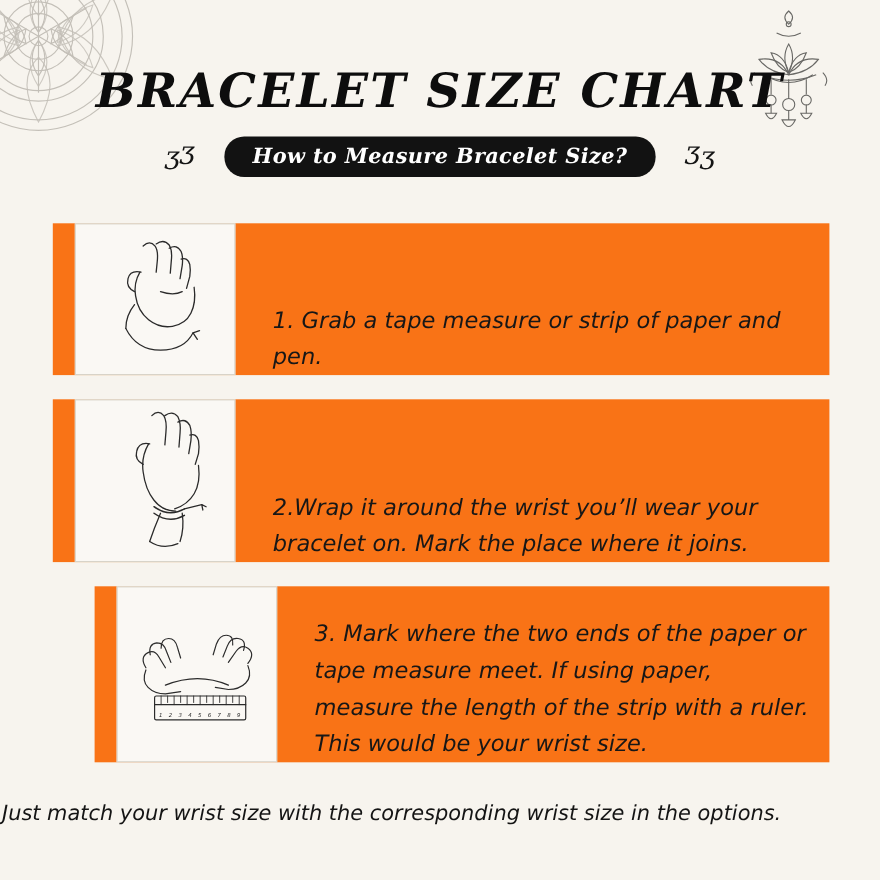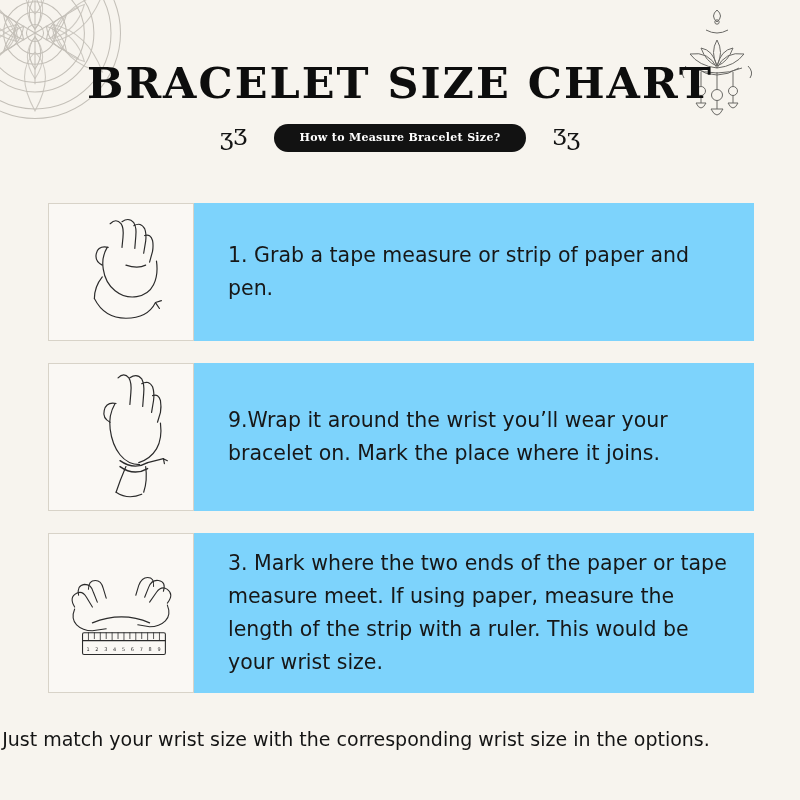--- a/index.html
+++ b/index.html
@@ -14,20 +14,21 @@
     color: #1a1a1a;
     overflow: hidden;
     position: relative;
   }
   .page {
     position: relative;
     width: 800px;
     height: 800px;
     background: #f7f4ee;
     overflow: hidden;
+    font-style: italic;
   }
 
   
   .mandala {
     position: absolute;
     left: -60px;
     top: -62px;
     width: 190px;
     height: 190px;
     opacity: 0.55;
@@ -73,42 +74,43 @@
     line-height: 1;
     transform: scaleX(1.1);
   }
   .subtitle-pill {
     background: #121212;
     color: #ffffff;
     border-radius: 18px;
     padding: 7px 26px 8px 26px;
     font-family: "DejaVu Serif", serif;
     font-weight: 700;
-    font-size: 11px;
+    font-size: 19px;
     letter-spacing: 0.3px;
     white-space: nowrap;
   }
 
   
   .steps {
     position: absolute;
     top: 203px;
     left: 48px;
     width: 706px;
   }
   .step {
     position: relative;
     display: flex;
-    align-items: center;
-    background: #7dd3fc;
+    align-items: flex-end;
+    background: #f97316;
     margin-bottom: 22px;
+    padding-left: 20px;
   }
   .step-1 { height: 138px; }
   .step-2 { height: 148px; }
-  .step-3 { height: 160px; }
+  .step-3 { height: 160px; margin-left: 38px; }
 
   .thumb {
     width: 146px;
     min-width: 146px;
     background: #faf8f4;
     border: 1px solid #d8d3c8;
     box-sizing: border-box;
     position: relative;
   }
   .step-text {
@@ -255,21 +257,21 @@
             <path d="M78 104 q-6 14 -10 26 M98 104 q2 14 -2 26"></path>
             <path d="M68 130 q12 8 26 2"></path>
 
             <path d="M72 98 q14 10 28 2" stroke-width="1.4"></path>
             <path d="M72 104 q14 10 28 2" stroke-width="1.4"></path>
             <path d="M100 100 l16 -4" stroke-width="1.2"></path>
             <path d="M116 96 l4 2 M116 96 l1 5"></path>
           </g>
         </svg>
       </div>
-      <div class="step-text">9.Wrap it around the wrist you’ll wear your bracelet on. Mark the place where it joins.</div>
+      <div class="step-text">2.Wrap it around the wrist you’ll wear your bracelet on. Mark the place where it joins.</div>
     </div>
 
     <div class="step step-3">
       <div class="thumb">
         <svg viewBox="0 0 146 160" width="144" height="158" aria-hidden="true">
           <g stroke="#2b2b2b" fill="none" stroke-width="1.1" stroke-linecap="round">
 
             <path d="M26 74 q-6 -10 2 -14 q6 -3 10 4 l6 10"></path>
             <path d="M30 62 q-2 -10 6 -11 q7 0 9 8 l4 10"></path>
             <path d="M40 56 q0 -9 7 -9 q6 0 8 8 l3 10"></path>

